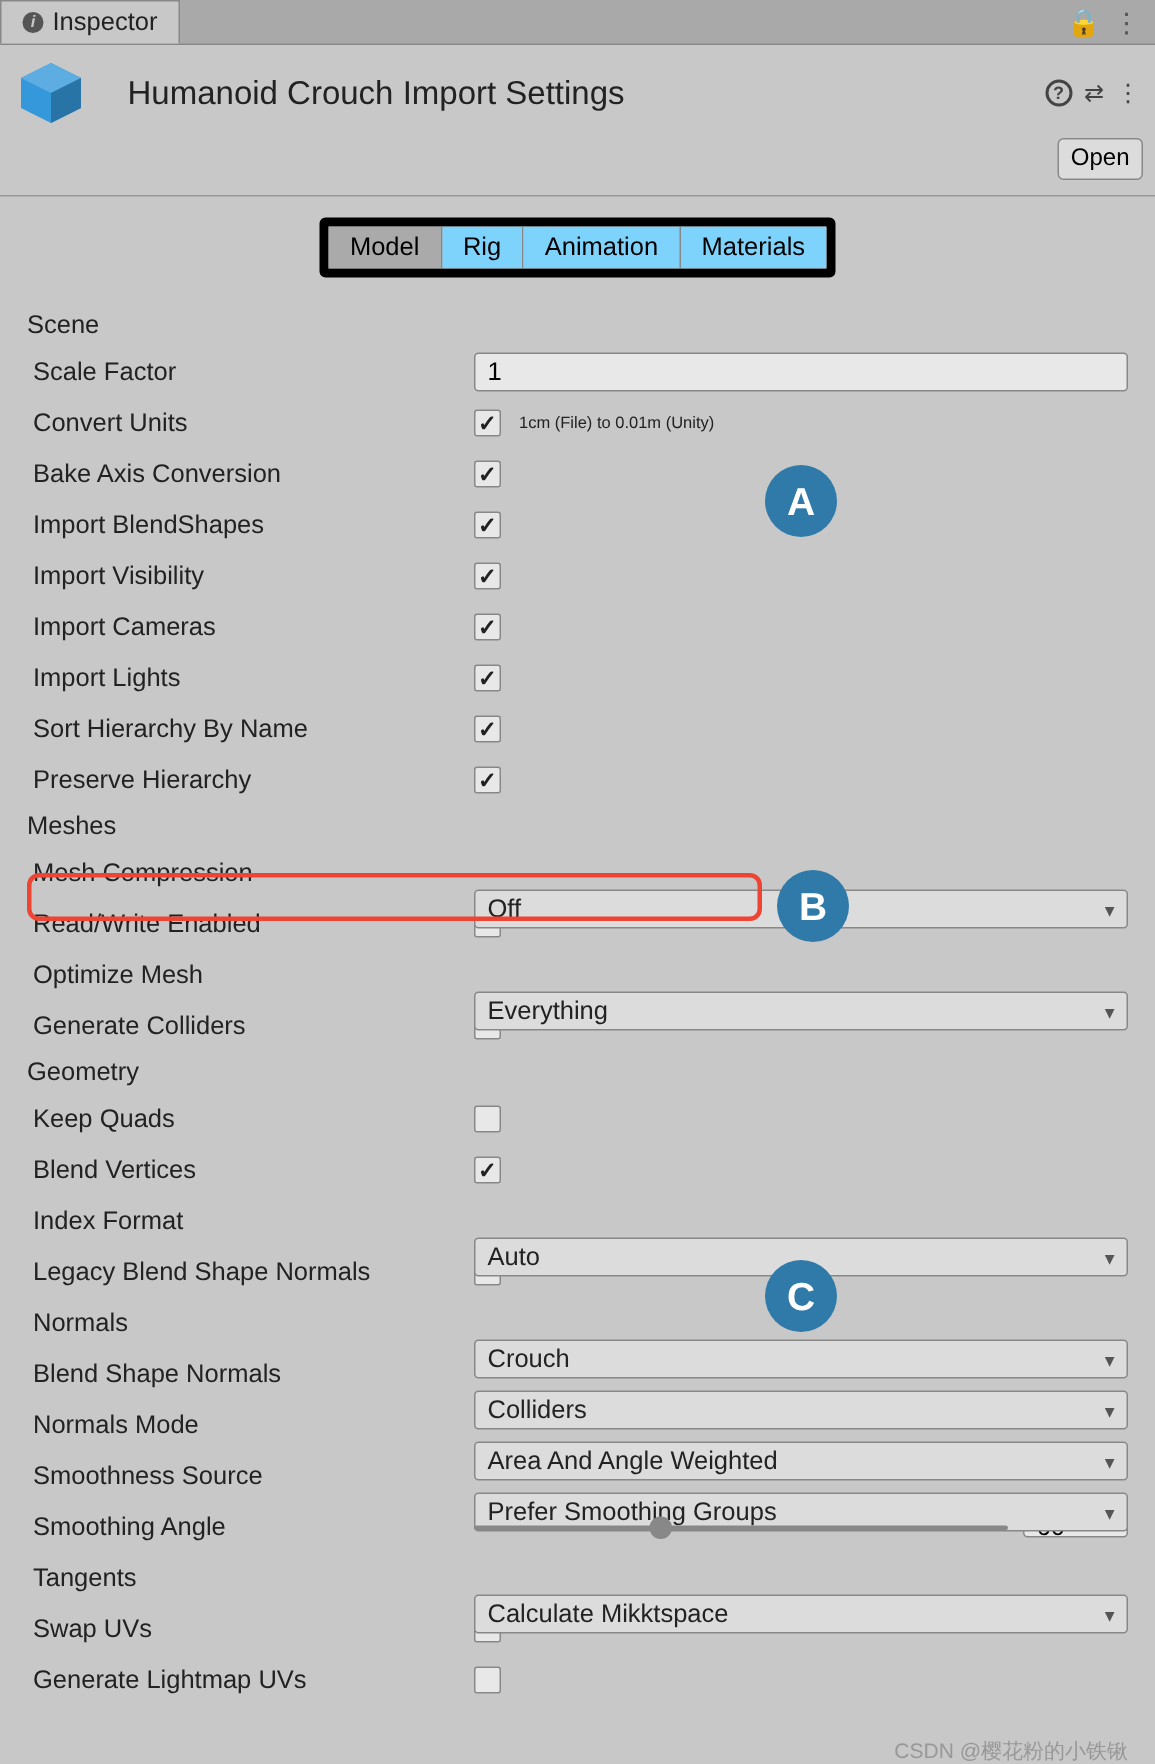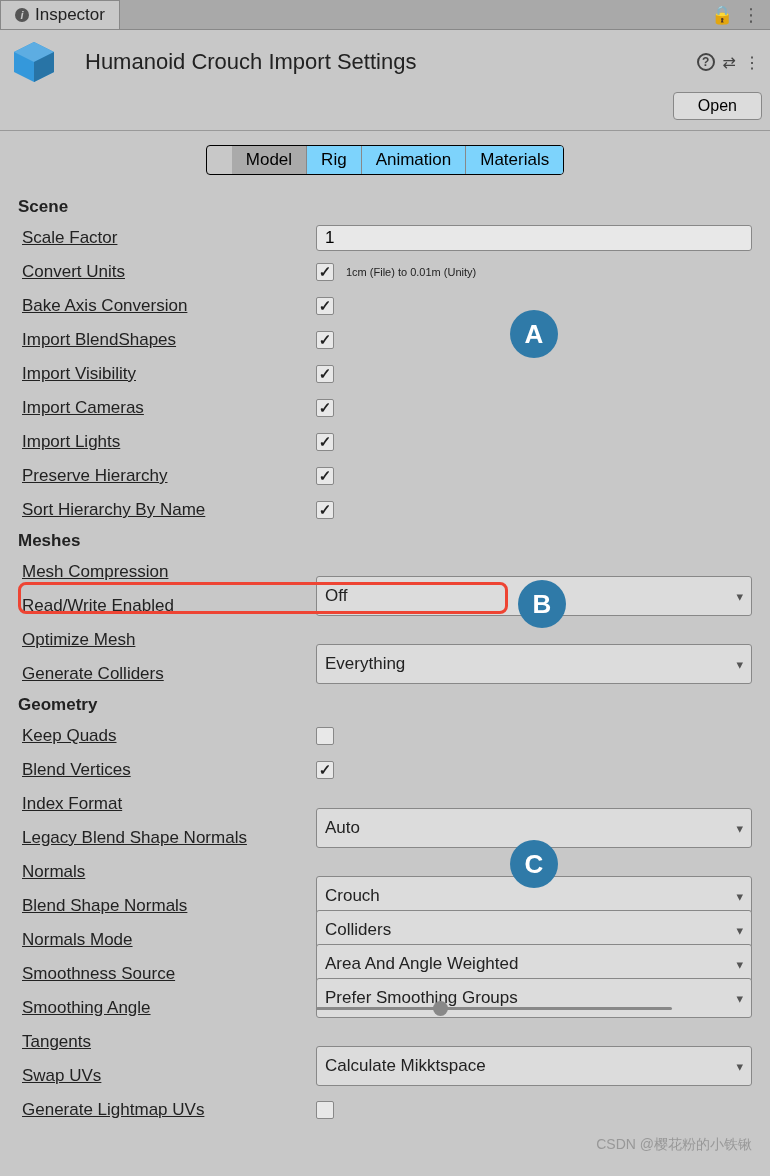--- a/index.html
+++ b/index.html
@@ -8,44 +8,44 @@
 .tab-active { background: #c8c8c8; padding: 4px 14px; border: 1px solid #888; border-bottom: none; display: flex; align-items: center; gap: 6px; font-size: 17px; }
 .info-icon { width: 14px; height: 14px; border-radius: 50%; background: #555; color: #c8c8c8; display: inline-flex; align-items: center; justify-content: center; font-size: 11px; font-weight: bold; font-style: italic; }
 .header-icons { margin-left: auto; display: flex; align-items: center; gap: 8px; padding-right: 10px; color: #555; font-size: 18px; }
 .title-row { display: flex; align-items: center; padding: 8px 10px 4px 10px; gap: 15px; }
 .cube-icon { width: 48px; height: 48px; position: relative; margin-right: 12px; }
 .cube-icon svg { width: 100%; height: 100%; }
 .title-text { font-size: 22px; }
 .title-right { margin-left: auto; display: flex; align-items: center; gap: 8px; color: #444; }
 .help-icon { width: 18px; height: 18px; border-radius: 50%; border: 2px solid #444; display: inline-flex; align-items: center; justify-content: center; font-size: 12px; font-weight: bold; }
 .open-row { text-align: right; padding: 2px 8px 10px 8px; border-bottom: 1px solid #999; }
-.btn { background: #dcdcdc; border: 1px solid #888; border-radius: 4px; padding: 4px 24px; font-size: 16px; cursor: pointer; }
+.btn { background: #dcdcdc; border: 1px solid #888; border-radius: 4px; padding: 4px 8px; font-size: 16px; cursor: pointer; }
 .tabs-row { display: flex; justify-content: center; padding: 14px 0 18px 0; }
-.tab-group { display: inline-flex; border: 1px solid #000000; border-radius: 4px; overflow: hidden; padding-left: 25px; }
+.tab-group { display: inline-flex; border: 6px solid #000000; border-radius: 4px; overflow: hidden; }
 .tab-group button { border: none; border-right: 1px solid #888; padding: 4px 14px; font-size: 17px; background: #7dd3fc; cursor: pointer; }
 .tab-group button:last-child { border-right: none; }
 .tab-group button.selected { background: #aaa; }
 .content { padding: 0 18px 40px 18px; }
-.section-header { font-weight: bold; font-size: 17px; padding: 4px 0; }
+.section-header { font-weight: normal; font-size: 17px; padding: 4px 0; }
 .row { display: flex; align-items: center; height: 34px; }
-.label { width: 298px; flex-shrink: 0; font-size: 17px; padding-left: 4px; text-decoration: underline; }
+.label { width: 298px; flex-shrink: 0; font-size: 17px; padding-left: 4px; }
 .field { flex: 1; display: flex; align-items: center; gap: 12px; }
 .text-input { width: 100%; padding: 2px 8px; background: #e8e8e8; border: 1px solid #888; border-radius: 3px; font-size: 17px; height: 26px; }
 .num-input { width: 70px; padding: 2px 8px; background: #e8e8e8; border: 1px solid #888; border-radius: 3px; font-size: 17px; height: 14px; }
 .checkbox { width: 18px; height: 18px; background: #e8e8e8; border: 1px solid #888; border-radius: 2px; display: inline-flex; align-items: center; justify-content: center; flex-shrink: 0; }
 .checkbox.checked::after { content: "✓"; font-size: 15px; color: #222; font-weight: bold; }
 .checkbox-label { font-size: 11px; }
-.dropdown { flex: 1; background: #dcdcdc; border: 1px solid #888; border-radius: 3px; padding: 2px 24px 2px 8px; font-size: 17px; position: relative; height: 40px; display: flex; align-items: center; margin-top: 48px; }
+.dropdown { flex: 1; background: #dcdcdc; border: 1px solid #888; border-radius: 3px; padding: 2px 24px 2px 8px; font-size: 17px; position: relative; height: 26px; display: flex; align-items: center; margin-top: 48px; }
 .dropdown::after { content: "▾"; position: absolute; right: 8px; color: #555; font-size: 13px; }
 .slider-wrap { flex: 1; display: flex; align-items: center; gap: 10px; }
 .slider-track { flex: 1; height: 3px; background: #888; position: relative; border-radius: 2px; }
 .slider-thumb { position: absolute; width: 15px; height: 15px; background: #888; border-radius: 50%; top: -6px; left: 33%; }
 .highlight-box { position: absolute; border: 3px solid #ee4433; border-radius: 8px; pointer-events: none; }
 .annotation-badge { position: absolute; width: 48px; height: 48px; border-radius: 50%; background: #2f7aa8; color: #fff; display: flex; align-items: center; justify-content: center; font-size: 26px; font-weight: bold; pointer-events: none; }
-.watermark { position: absolute; right: 18px; bottom: 13px; color: rgba(120,120,120,0.6); font-size: 14px; }
+.watermark { position: absolute; right: 18px; bottom: 0; color: rgba(120,120,120,0.6); font-size: 14px; }
 .rel-wrap { position: relative; }
 </style>
 </head>
 <body>
 
 <div class="rel-wrap">
 
 <div class="tab-bar">
   <div class="tab-active">
     <span class="info-icon">i</span>
@@ -127,27 +127,27 @@
           <span class="checkbox checked"></span>
         </div>
   </div>
   <div class="row">
     <div class="label">Import Lights</div>
     <div class="field">
           <span class="checkbox checked"></span>
         </div>
   </div>
   <div class="row">
+    <div class="label">Sort Hierarchy By Name</div>
+    <div class="field">
+          <span class="checkbox checked"></span>
+        </div>
+  </div>
+  <div class="row">
     <div class="label">Preserve Hierarchy</div>
-    <div class="field">
-          <span class="checkbox checked"></span>
-        </div>
-  </div>
-  <div class="row">
-    <div class="label">Sort Hierarchy By Name</div>
     <div class="field">
           <span class="checkbox checked"></span>
         </div>
   </div>
 
   <div class="section-header">Meshes</div>
 
   <div class="row">
     <div class="label">Mesh Compression</div>
     <div class="field">

